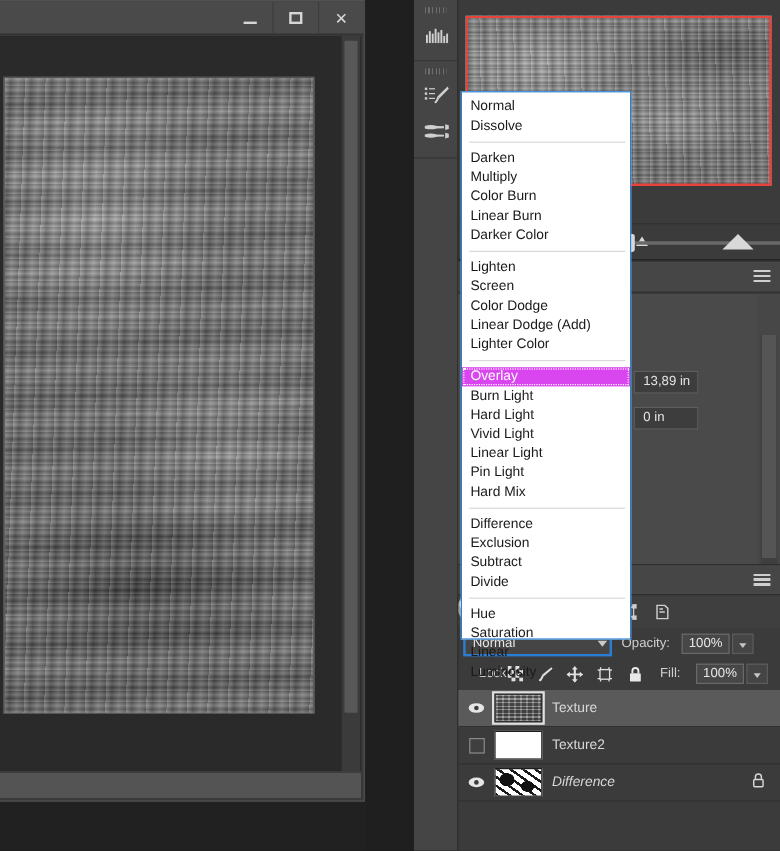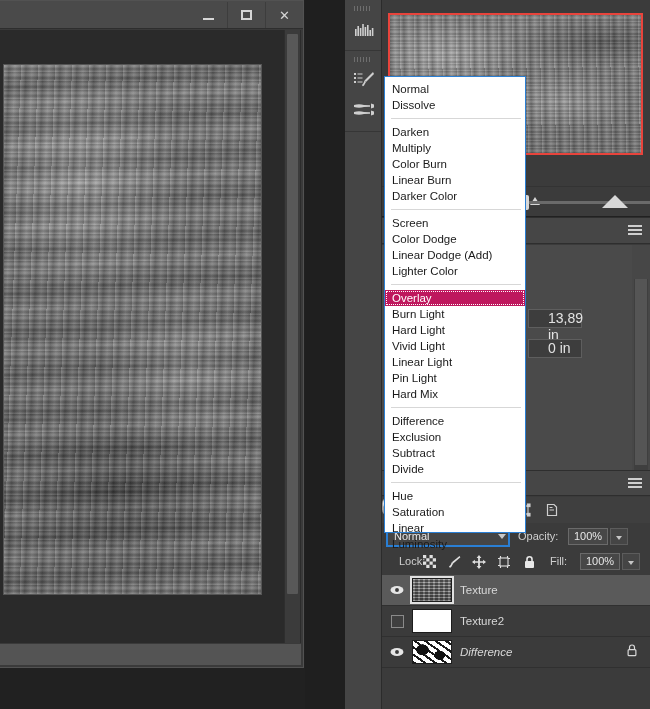--- a/index.html
+++ b/index.html
@@ -139,21 +139,21 @@
   }
   .hamburger {
     position: absolute; right: 8px; top: 7px; width: 14px; height: 11px;
     background: repeating-linear-gradient(180deg, #cfcfcf 0 2px, transparent 2px 4px);
   }
   #props-body { position: absolute; left: 0; top: 27px; right: 0; bottom: 0; background: #474747; }
   #props-inner { position: absolute; left: 0; top: 0; right: 18px; bottom: 0; background: #4a4a4a; }
   .prop-field {
     position: absolute; width: 54px; height: 19px;
     background: #3d3d3d; border: 1px solid #5e5e5e;
-    color: #e2e2e2; font-size: 14px; line-height: 17px; padding-left: 19px;
+    color: #e2e2e2; font-size: 11px; line-height: 17px; padding-left: 7px;
   }
   #prop-field-h { left: 146px; top: 64px; }
   #prop-field-x { left: 146px; top: 94px; }
   #props-scroll {
     position: absolute; right: 2px; top: 34px; width: 14px; height: 200px;
     background: #3f3f3f;
   }
   #props-scroll-thumb { position: absolute; left: 1px; right: 1px; top: 0; height: 186px; background: #555; }
 
   
@@ -265,21 +265,21 @@
   
   #blend-dropdown {
     position: absolute; left: 384px; top: 76px; width: 142px; height: 457px;
     background: #ffffff; border: 1px solid #2a7fd4; z-index: 50;
     padding: 4px 0 3px;
   }
   .bd-item {
     height: 16px; line-height: 16px; padding-left: 7px;
     font-size: 11.5px; color: #1a1a1a; white-space: nowrap;
   }
-  .bd-item.active { background: #be185d; color: #ffffff; outline: 1px dotted #ffffff; outline-offset: -2px; }
+  .bd-item.active { background: #d946ef; color: #ffffff; outline: 1px dotted #ffffff; outline-offset: -2px; }
   .bd-sep { height: 1px; background: #d7d7d7; margin: 5px 4px 5px 6px; }
 </style>
 </head>
 <body>
 
 <div id="app">
 
   <div id="doc-window">
     <div id="doc-titlebar">
       <div class="win-btn" id="win-min">
@@ -512,20 +512,21 @@
   <div id="blend-dropdown">
       <div class="bd-item">Normal</div>
       <div class="bd-item">Dissolve</div>
       <div class="bd-sep"></div>
       <div class="bd-item">Darken</div>
       <div class="bd-item">Multiply</div>
       <div class="bd-item">Color Burn</div>
       <div class="bd-item">Linear Burn</div>
       <div class="bd-item">Darker Color</div>
       <div class="bd-sep"></div>
+      <div class="bd-item">Lighten</div>
       <div class="bd-item">Screen</div>
       <div class="bd-item">Color Dodge</div>
       <div class="bd-item">Linear Dodge (Add)</div>
       <div class="bd-item">Lighter Color</div>
       <div class="bd-sep"></div>
       <div class="bd-item active">Overlay</div>
       <div class="bd-item">Burn Light</div>
       <div class="bd-item">Hard Light</div>
       <div class="bd-item">Vivid Light</div>
       <div class="bd-item">Linear Light</div>

